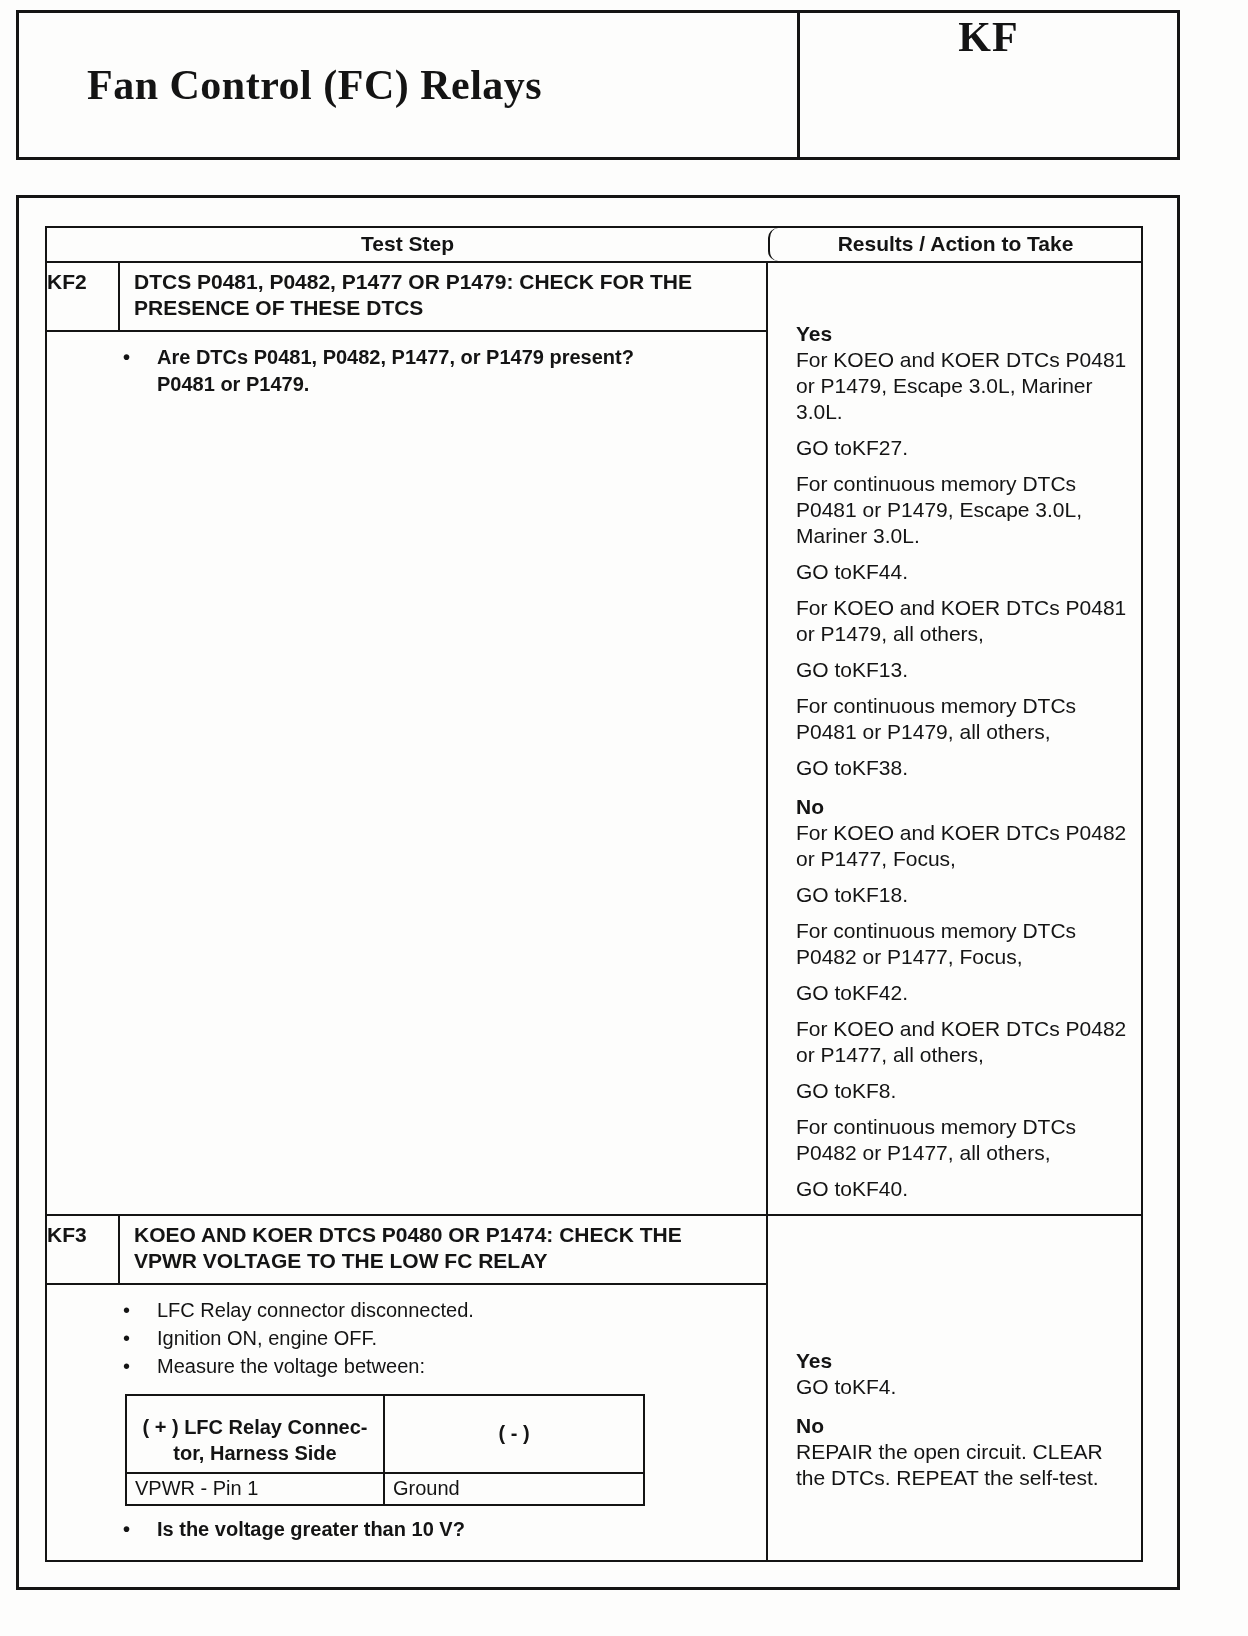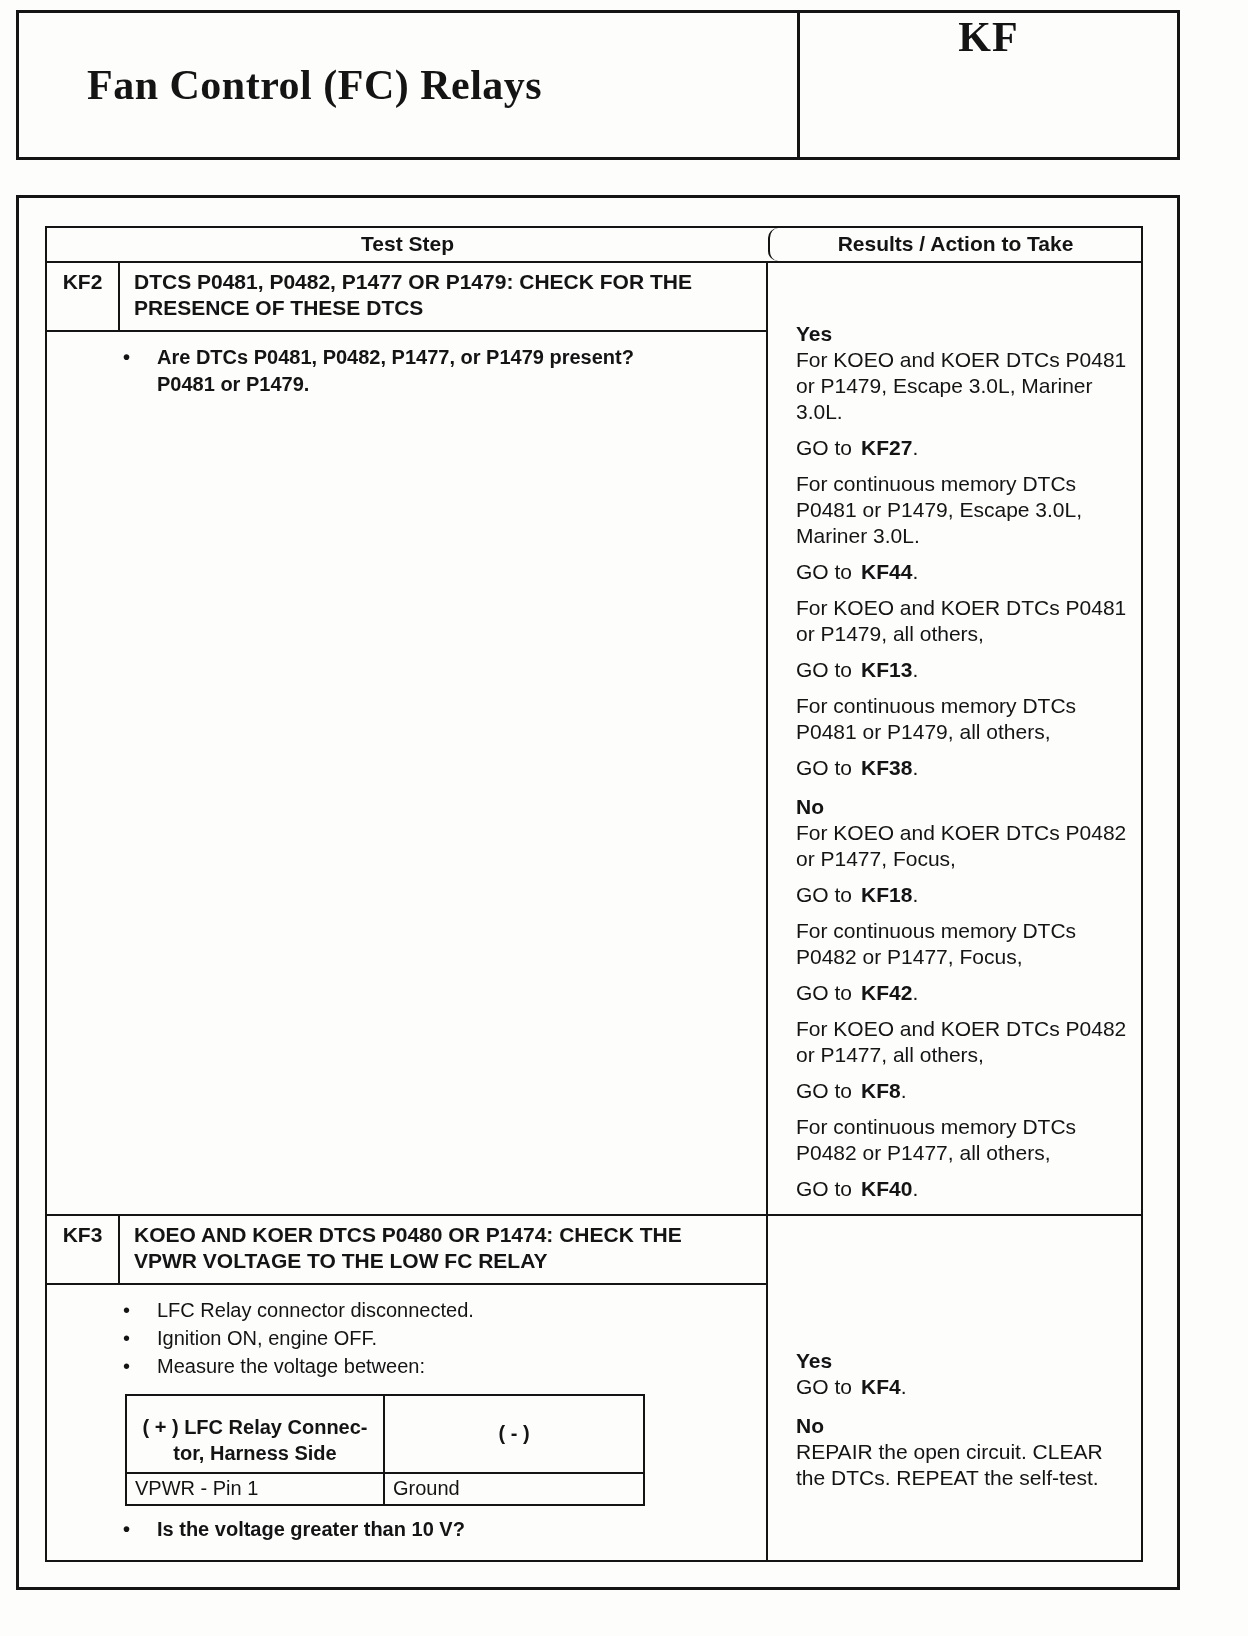--- a/index.html
+++ b/index.html
@@ -80,21 +80,20 @@
     border-bottom: 2px solid #141414;
   }
   #steps .step-row:last-child { border-bottom: none; }
 
   .step-id {
     grid-column: 1; grid-row: 1;
     border-right: 2px solid #141414;
     border-bottom: 2px solid #141414;
     font-weight: bold;
     font-size: 21px;
-    text-align: center;
     padding-top: 7px;
   }
   .step-title {
     grid-column: 2; grid-row: 1;
     border-bottom: 2px solid #141414;
     font-weight: bold;
     font-size: 21px;
     line-height: 26px;
     padding: 6px 10px 9px 14px;
     white-space: pre-line;
@@ -148,21 +147,21 @@
   }
 
   
   .result-line { line-height: 26px; }
   .result-label { font-weight: bold; margin-top: 13px; }
   .step-results .result-line:first-child { margin-top: 0; }
   .result-text { margin-top: 10px; white-space: pre-line; }
   .result-goto { margin-top: 10px; }
   .result-label + .result-text { margin-top: 0; }
   .result-label + .result-goto { margin-top: 0; }
-  .goto-target { font-weight: bold; margin-left: 9px; }
+  .goto-target { font-weight: normal; }
 </style>
 </head>
 <body>
 
 <div class="header-box">
   <div class="header-title-cell">
     <div class="header-title">Fan Control (FC) Relays</div>
   </div>
   <div class="header-code-cell">
     <div class="header-code">KF</div>

